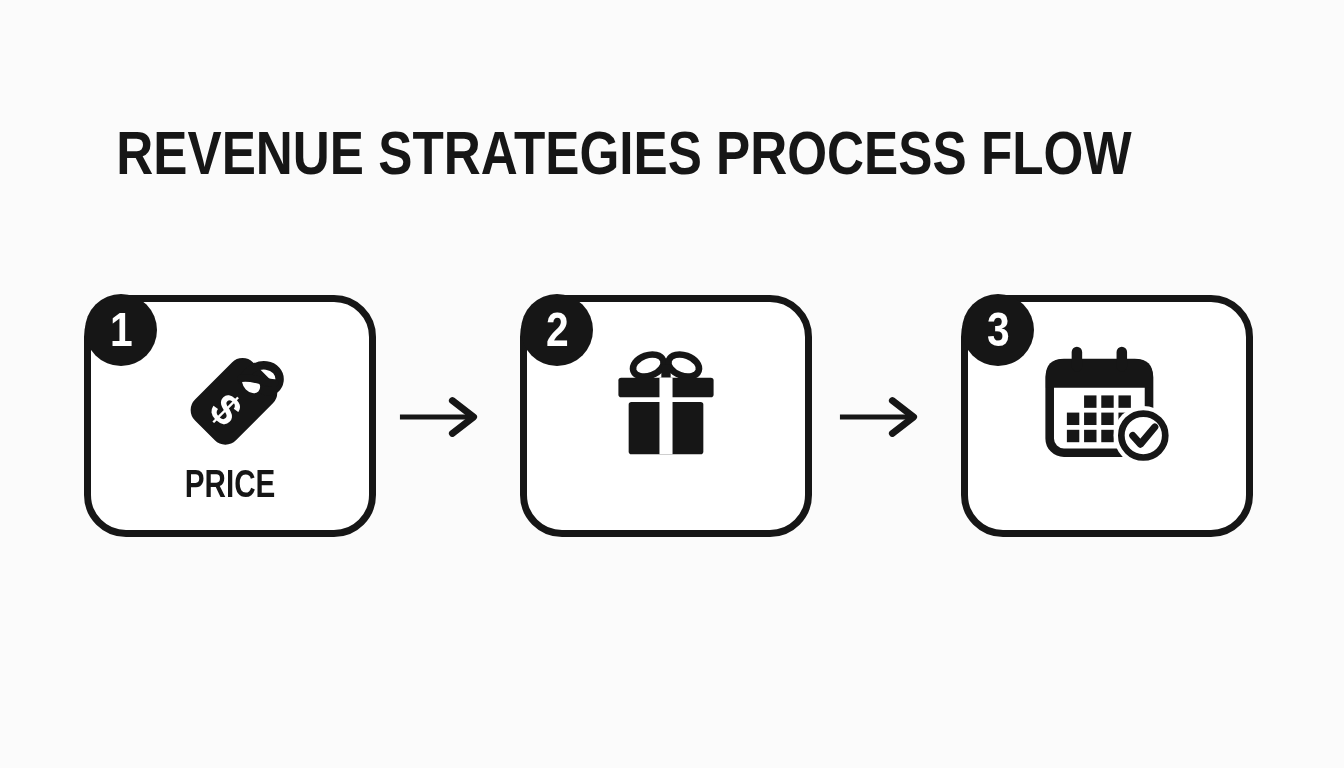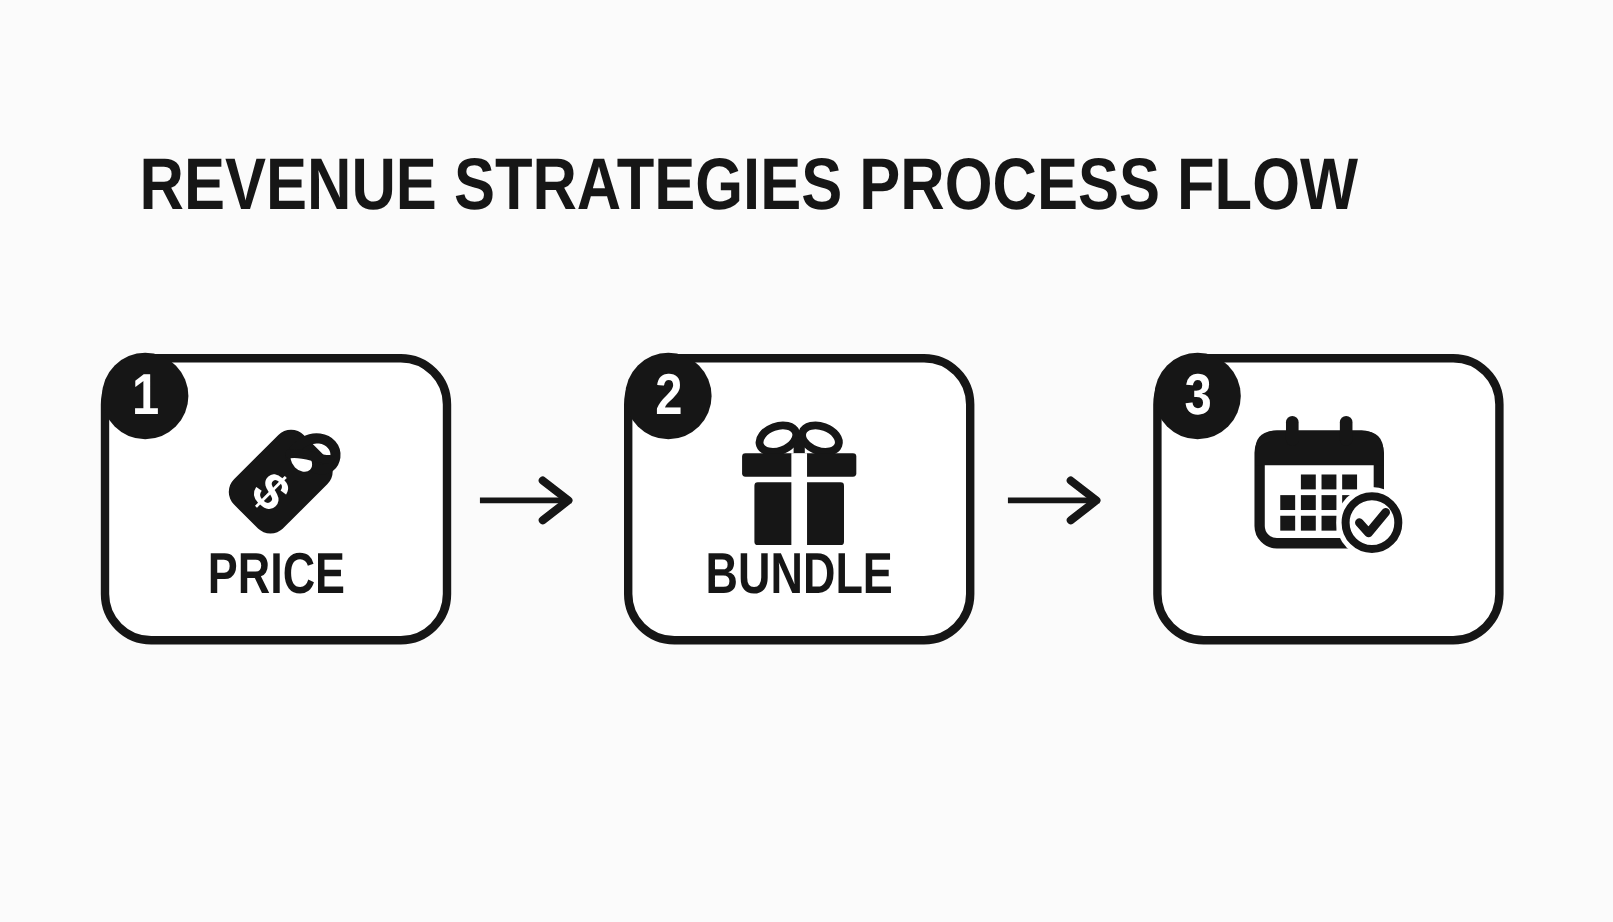--- a/index.html
+++ b/index.html
@@ -37,21 +37,21 @@
   .badge span{
     color:var(--badge-text);font-size:48px;font-weight:bold;line-height:1;
     transform:scaleX(0.85);
   }
   .icon{position:absolute;left:50%;}
   .icon.price{top:32px;margin-left:-70px;width:140px;height:140px;}
   .icon.gift{top:40px;margin-left:-56px;width:112px;height:118px;}
   .icon.calendar{top:38px;margin-left:-68px;width:136px;height:128px;}
   .label{
     position:absolute;left:0;right:0;bottom:24px;
-    text-align:center;font-size:48px;font-weight:bold;
+    text-align:center;font-size:38px;font-weight:bold;
     color:var(--ink);white-space:nowrap;
   }
   .label span{transform:scaleX(0.78);display:inline-block;}
   .arrow{position:absolute;top:395px;width:97px;height:44px;}
   .arrow line{stroke:var(--ink);stroke-width:5;}
   .arrow polyline{stroke:var(--ink);stroke-width:7;fill:none;stroke-linecap:round;stroke-linejoin:round;}
   .ink-fill{fill:var(--ink);}
   .bg-fill{fill:var(--box-bg);}
   .ink-stroke{stroke:var(--ink);}
   .tag-dollar{font-family:"Liberation Sans","DejaVu Sans",sans-serif;font-size:46px;font-weight:bold;}
@@ -91,23 +91,20 @@
       <span>2</span>
     </div>
     <svg class="icon gift" viewBox="0 0 120 126" aria-hidden="true">
       <ellipse cx="41" cy="25" rx="17" ry="11" transform="rotate(-20 41 25)" fill="none" class="ink-stroke" stroke-width="7"></ellipse>
       <ellipse cx="79" cy="25" rx="17" ry="11" transform="rotate(20 79 25)" fill="none" class="ink-stroke" stroke-width="7"></ellipse>
       <rect x="55" y="24" width="10" height="14" class="ink-fill"></rect>
       <rect x="9" y="38" width="102" height="21" rx="3" class="ink-fill"></rect>
       <rect x="20" y="64" width="80" height="56" rx="3" class="ink-fill"></rect>
       <rect x="53" y="38" width="14" height="82" class="bg-fill"></rect>
     </svg>
-    <div class="label">
-      <span>BUNDLE</span>
-    </div>
   </section>
 
   <svg class="arrow" style="left:838px" viewBox="0 0 100 44" aria-hidden="true">
     <line x1="2" y1="22" x2="76" y2="22"></line>
     <polyline points="56 5 78 22 56 39"></polyline>
   </svg>
 
   <section class="step" style="left:961px">
     <div class="badge">
       <span>3</span>

